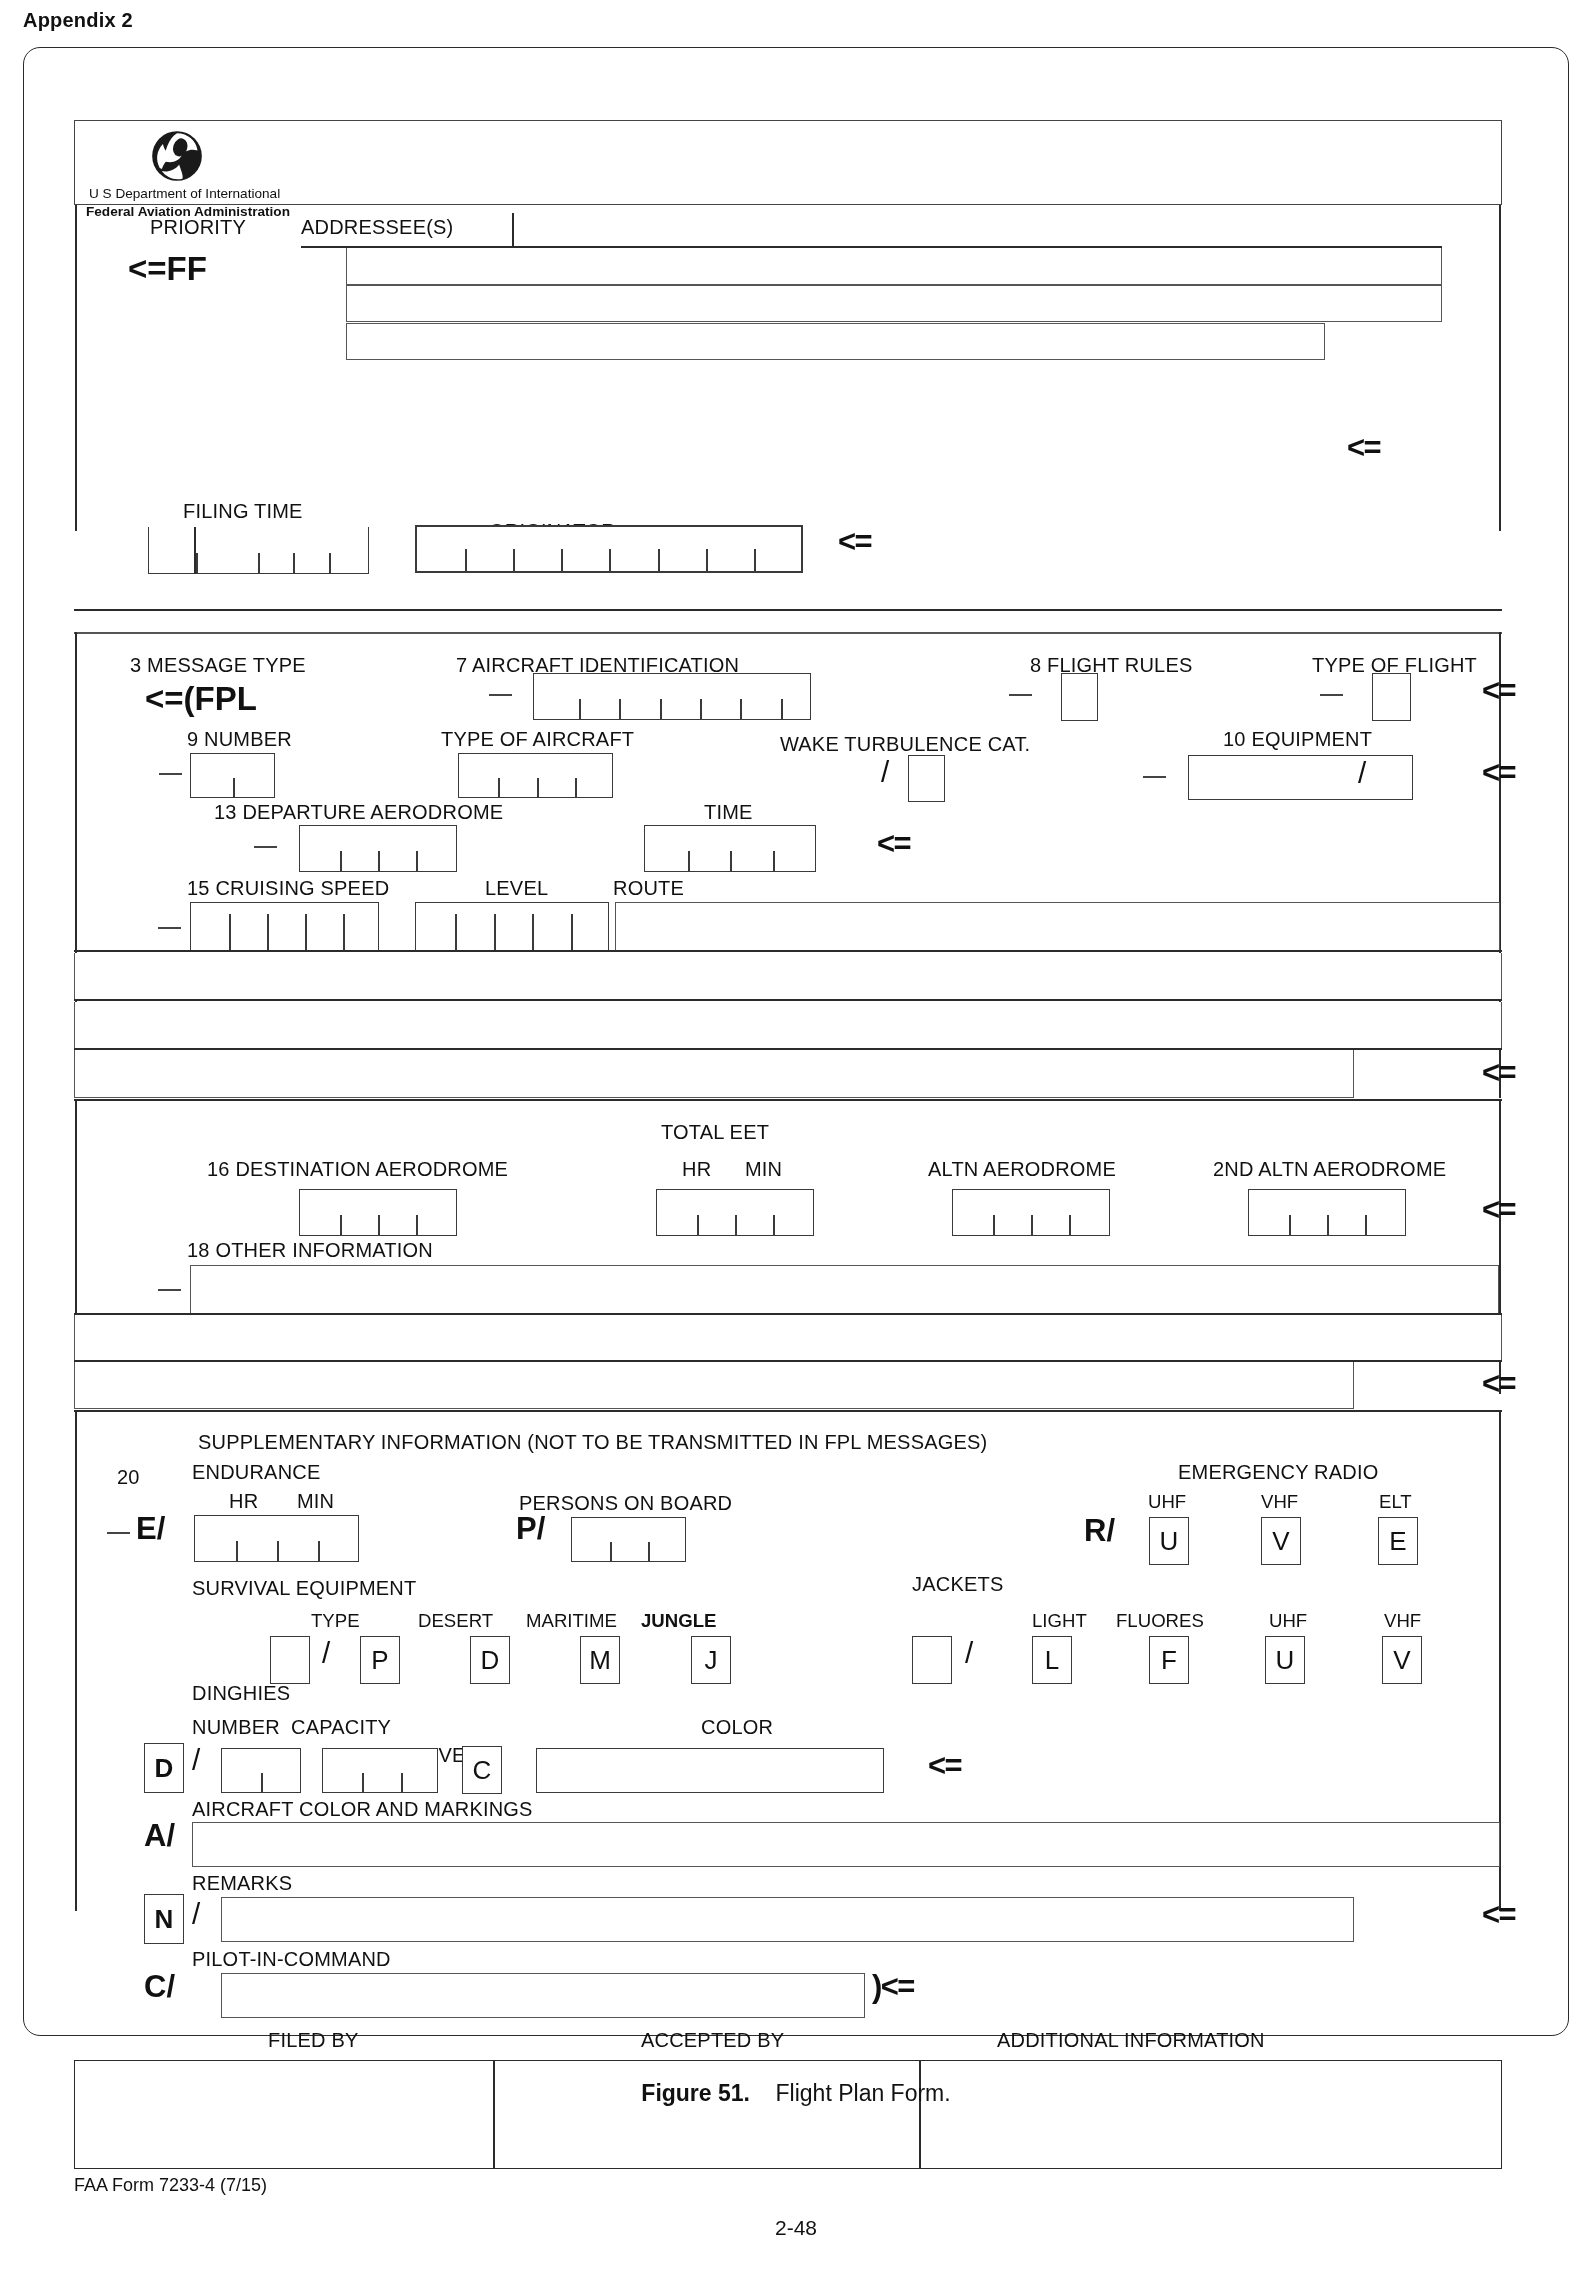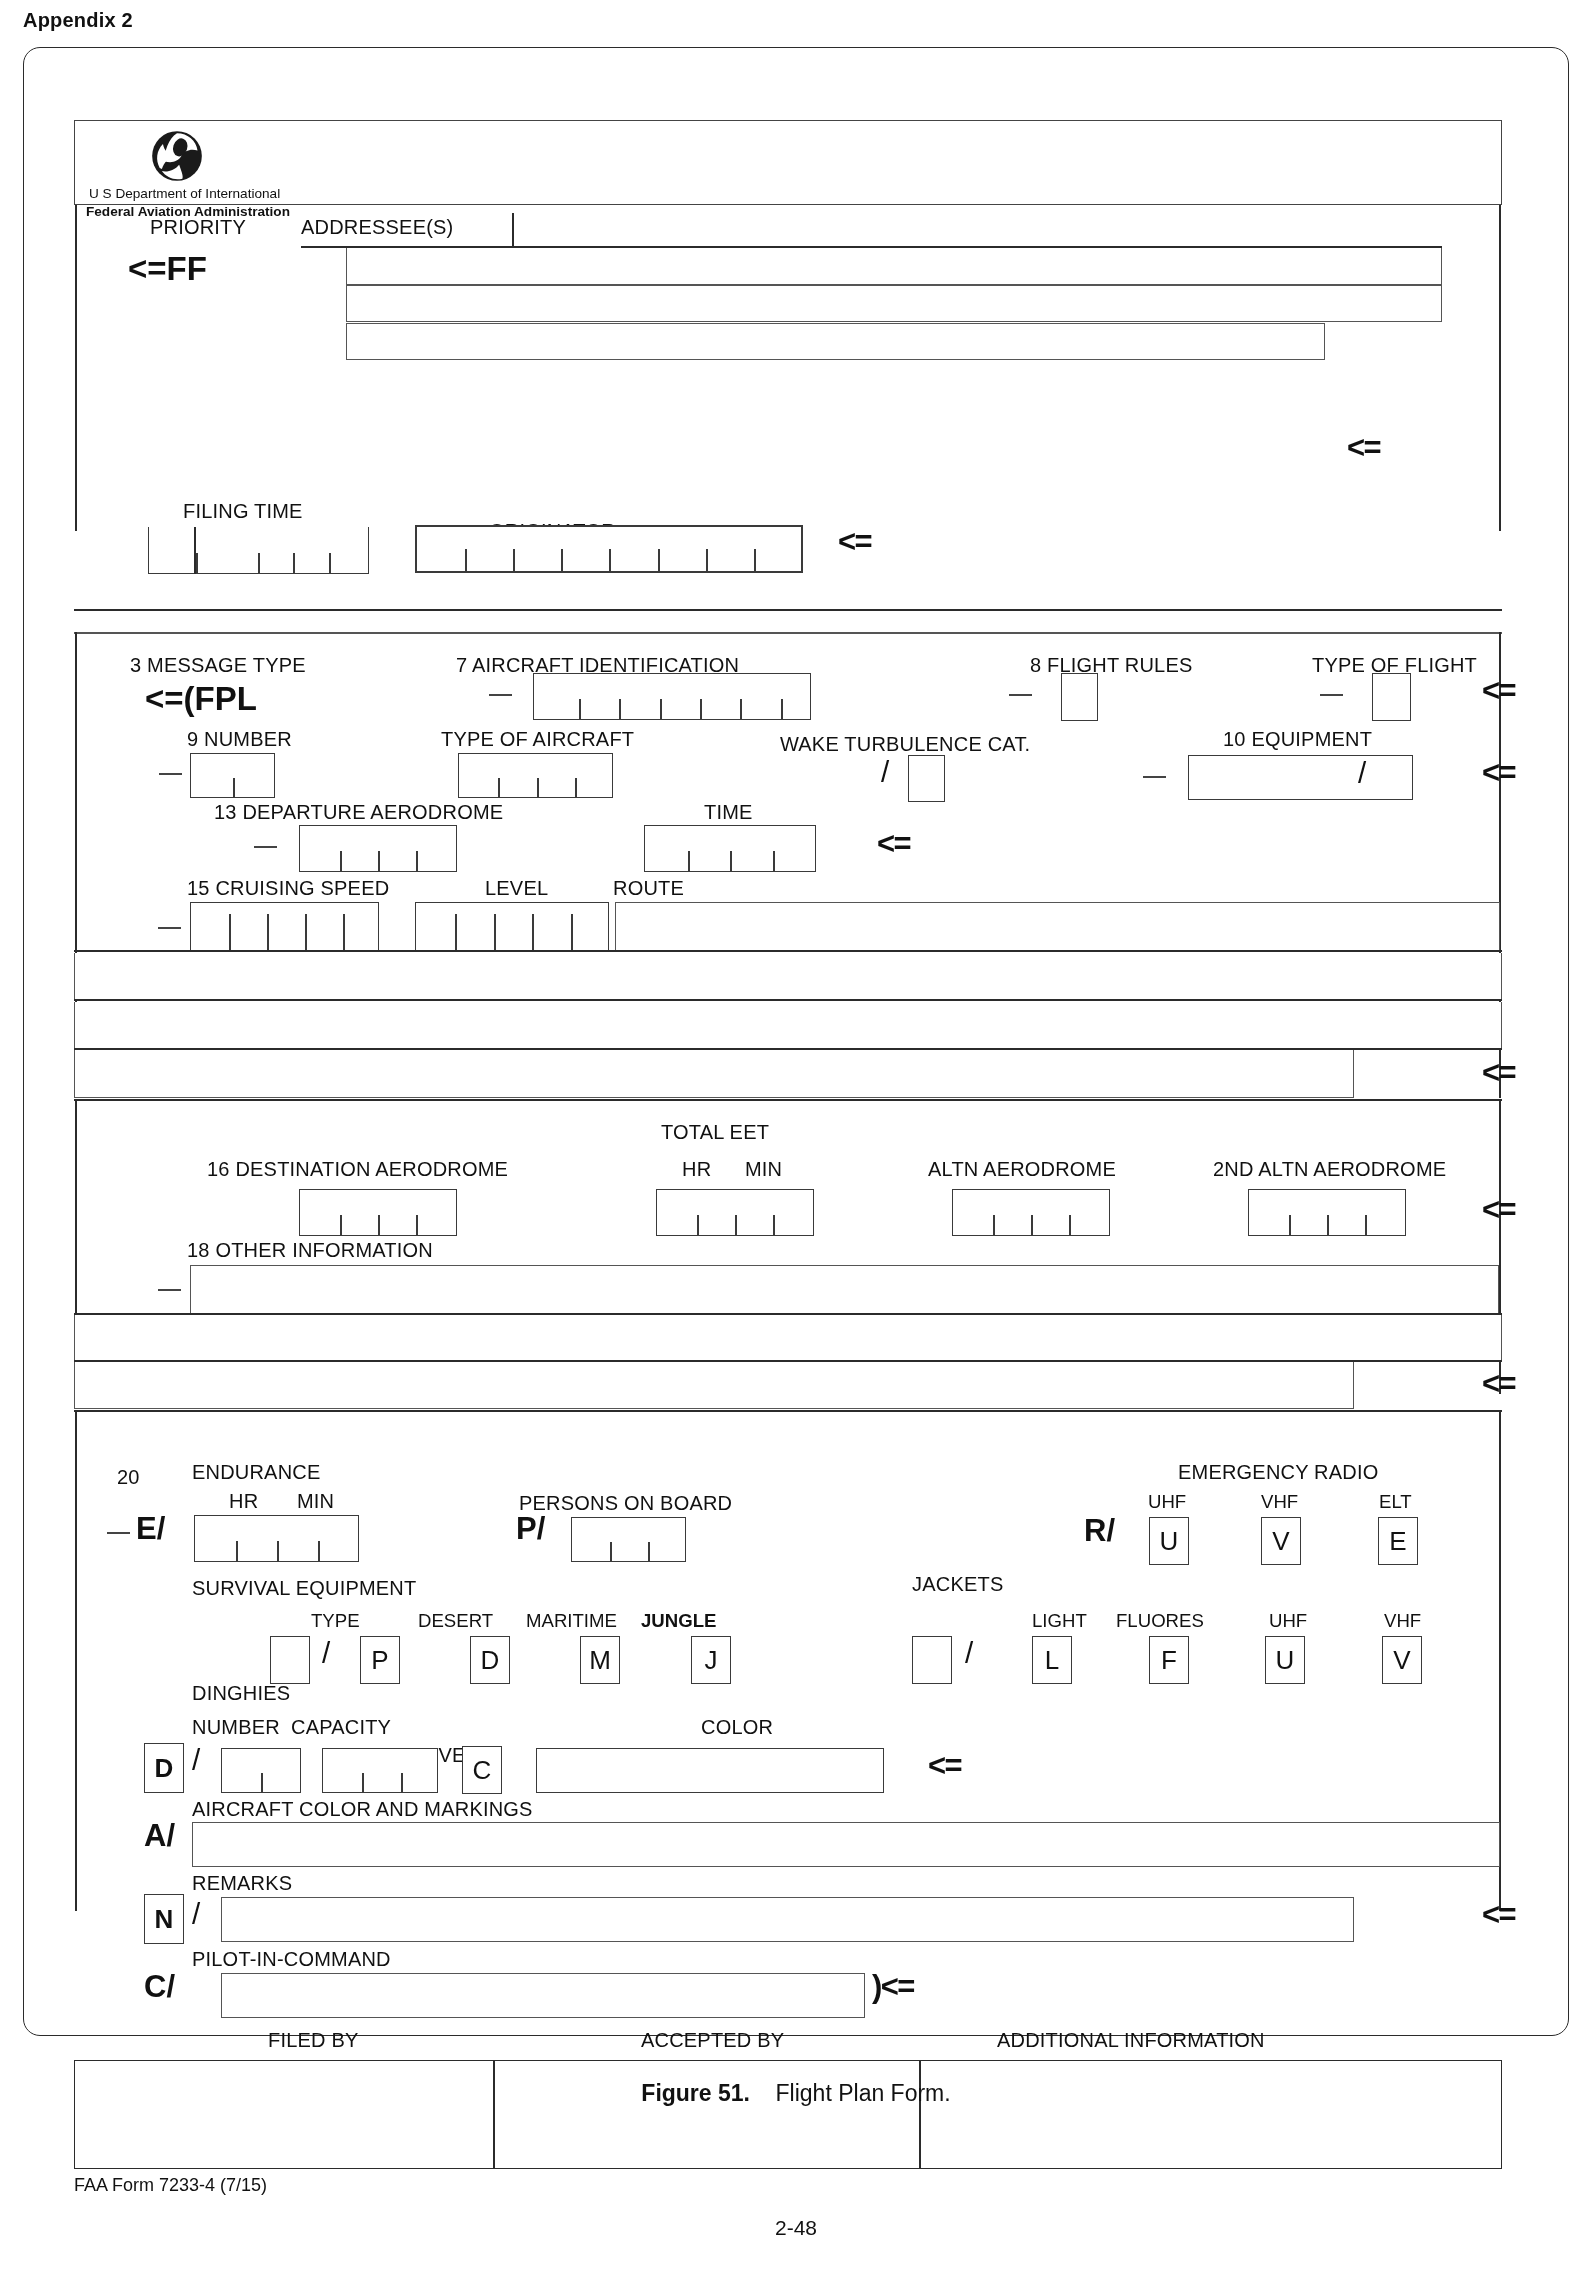--- a/index.html
+++ b/index.html
@@ -280,20 +280,21 @@
   <div class="sep" style="left:0;top:1193px;width:1428px;"></div>
   <div class="rect-thin" style="left:0;top:1195px;width:1428px;height:45px;border-top:none;border-bottom:none;"></div>
   <div class="sep" style="left:0;top:1240px;width:1428px;"></div>
   <div class="rect-thin" style="left:0;top:1242px;width:1280px;height:47px;border-top:none;"></div>
   <div class="arrow" style="left:1408px;top:1246px;">&lt;=</div>
   <div class="sep" style="left:0;top:1290px;width:1428px;"></div>
 
   <div class="vline" style="left:1.2px;top:1290px;width:1.6px;height:501px;"></div>
   <div class="vline" style="left:1425px;top:1290px;width:1.6px;height:501px;"></div>
 
+  <div class="lbl" style="left:124px;top:1311px;">SUPPLEMENTARY INFORMATION (NOT TO BE TRANSMITTED IN FPL MESSAGES)</div>
 
   <div class="lbl" style="left:43px;top:1346px;">20</div>
   <div class="lbl" style="left:118px;top:1341px;">ENDURANCE</div>
   <div class="lbl" style="left:155px;top:1370px;">HR</div>
   <div class="lbl" style="left:223px;top:1370px;">MIN</div>
   <div class="dash" style="left:33px;top:1412px;"></div>
   <div class="bigletter" style="left:62px;top:1391px;">E/</div>
   <div class="comb" style="left:120px;top:1395px;width:165px;height:47px;">
     <span class="tick" style="left:41px;height:20px;"></span>
     <span class="tick" style="left:82px;height:20px;"></span>

